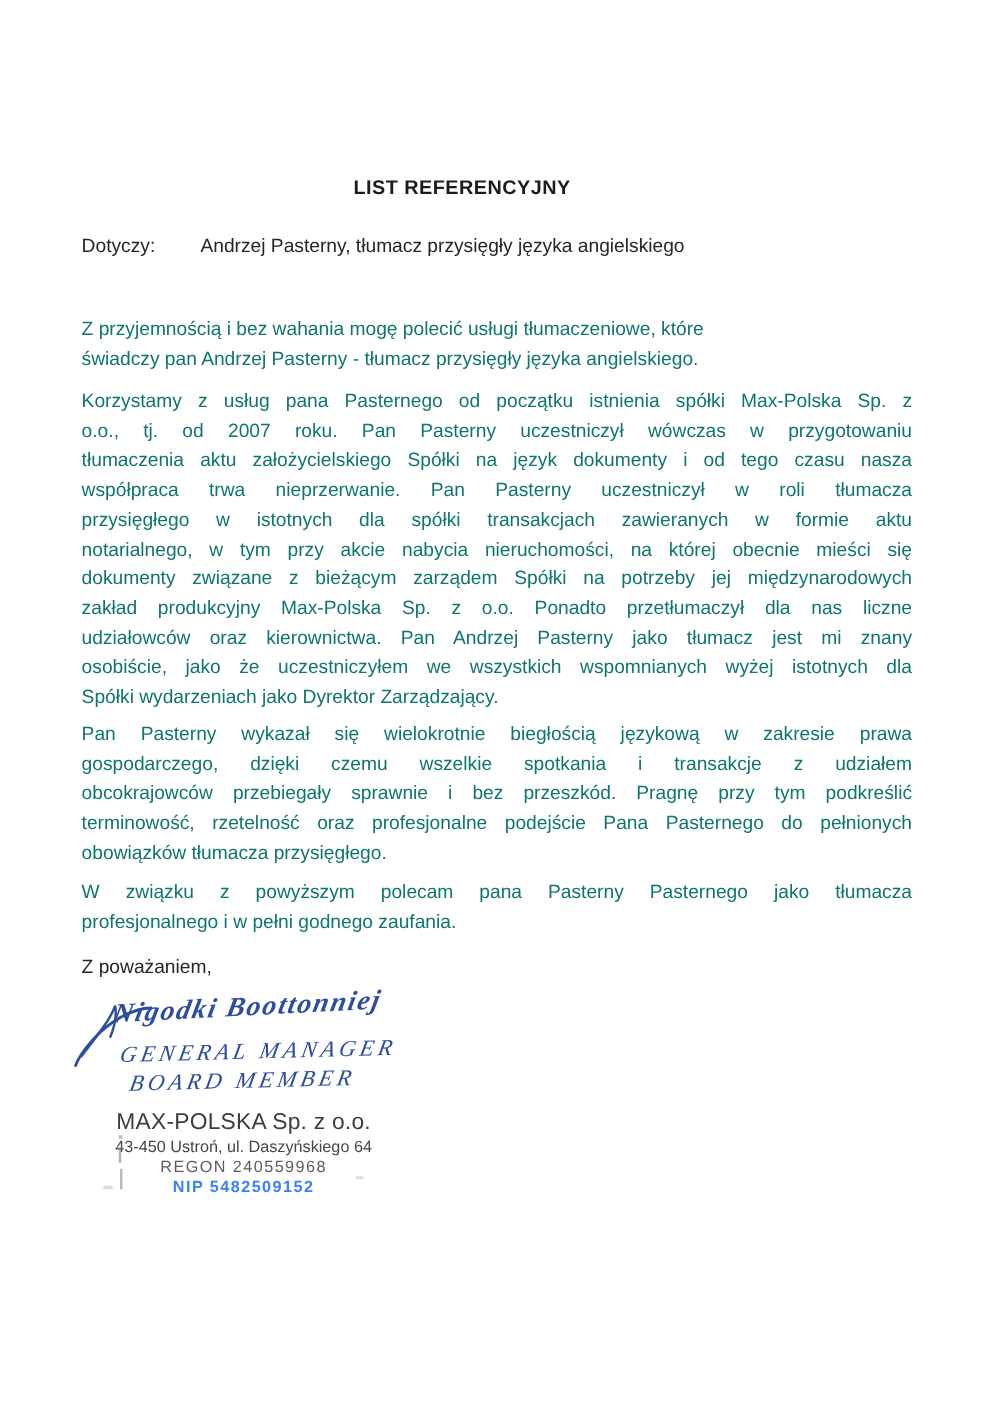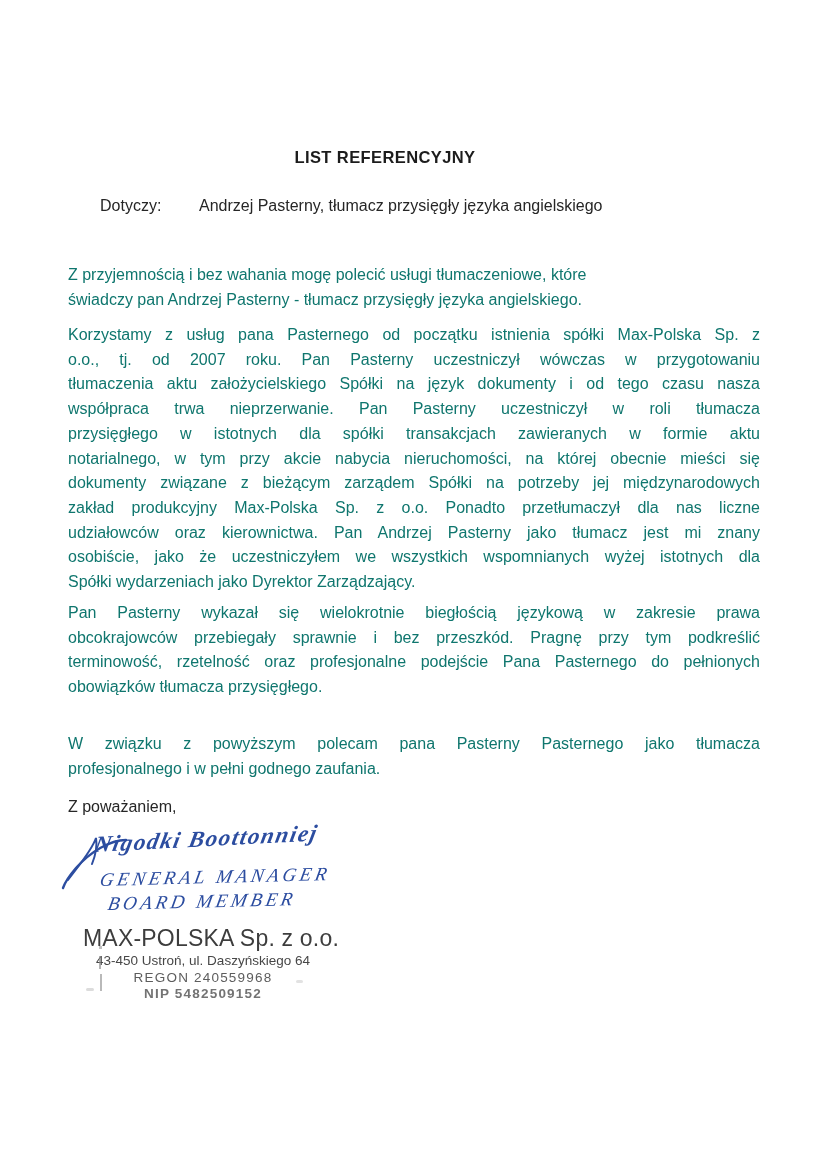--- a/index.html
+++ b/index.html
@@ -31,21 +31,20 @@
     color: #1c1c1c;
   }
   
   .regarding {
     position: absolute;
     top: 194px;
     left: 68px;
     width: 692px;
     font-size: 16px;
     line-height: 24.7px;
-    margin-left: 32px;
   }
   .reg-label {
     display: inline-block;
     width: 99px;
   }
   
   .para {
     position: absolute;
     left: 68px;
     width: 692px;
@@ -117,21 +116,21 @@
   
   .stamp {
     position: absolute;
     top: 925px;
     left: 83px;
     width: 240px;
     text-align: center;
     color: #414141;
   }
   .stamp-company {
-    font-size: 23px;
+    font-size: 19px;
     letter-spacing: 0.2px;
     color: #3d3d3d;
     white-space: nowrap;
   }
   .stamp-address {
     margin-top: 1px;
     font-size: 13.5px;
     color: #474747;
     white-space: nowrap;
   }
@@ -140,21 +139,21 @@
     font-size: 13.5px;
     font-weight: normal;
     letter-spacing: 1.2px;
     color: #5d5d5d;
   }
   .stamp-nip {
     margin-top: 1px;
     font-size: 13.5px;
     font-weight: bold;
     letter-spacing: 1.2px;
-    color: #737373;
+    color: #3b82f6;
   }
   
   .artifact {
     position: absolute;
     background: #8a8a8a;
   }
   .artifact.a-dot   { top: 946px; left: 99px; width: 3px;  height: 3px;  opacity: .55; }
   .artifact.a-tick1 { top: 956px; left: 99px; width: 2px;  height: 13px; opacity: .65; }
   .artifact.a-tick2 { top: 974px; left: 100px; width: 2px; height: 17px; opacity: .6; }
   .artifact.a-smudge1 { top: 988px; left: 86px;  width: 8px; height: 3px; opacity: .3; border-radius: 2px; }
@@ -185,20 +184,21 @@
       <div class="line">notarialnego, w tym przy akcie nabycia nieruchomości, na której obecnie mieści się</div>
       <div class="line">dokumenty związane z bieżącym zarządem Spółki na potrzeby jej międzynarodowych</div>
       <div class="line">zakład produkcyjny Max-Polska Sp. z o.o. Ponadto przetłumaczył dla nas liczne</div>
       <div class="line">udziałowców oraz kierownictwa. Pan Andrzej Pasterny jako tłumacz jest mi znany</div>
       <div class="line">osobiście, jako że uczestniczyłem we wszystkich wspomnianych wyżej istotnych dla</div>
       <div class="line">Spółki wydarzeniach jako Dyrektor Zarządzający.</div>
     </div>
 
   <div id="p3" class="para justified">
       <div class="line">Pan Pasterny wykazał się wielokrotnie biegłością językową w zakresie prawa</div>
+      <div class="line">gospodarczego, dzięki czemu wszelkie spotkania i transakcje z udziałem</div>
       <div class="line">obcokrajowców przebiegały sprawnie i bez przeszkód. Pragnę przy tym podkreślić</div>
       <div class="line">terminowość, rzetelność oraz profesjonalne podejście Pana Pasternego do pełnionych</div>
       <div class="line">obowiązków tłumacza przysięgłego.</div>
     </div>
 
   <div id="p4" class="para justified">
       <div class="line">W związku z powyższym polecam pana Pasterny Pasternego jako tłumacza</div>
       <div class="line">profesjonalnego i w pełni godnego zaufania.</div>
     </div>
 

